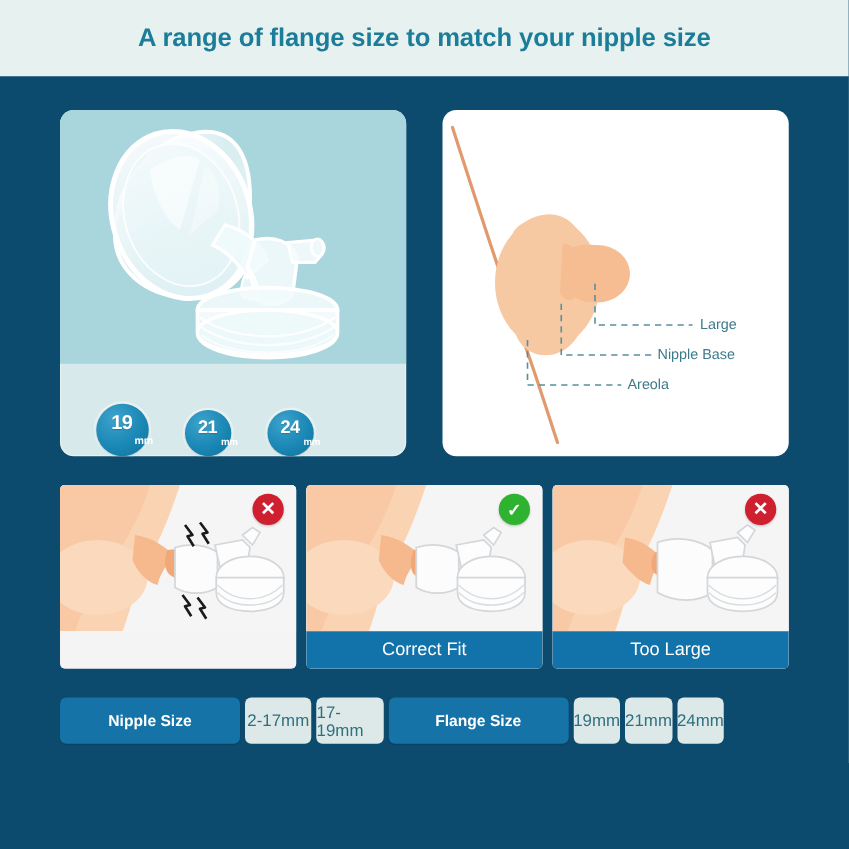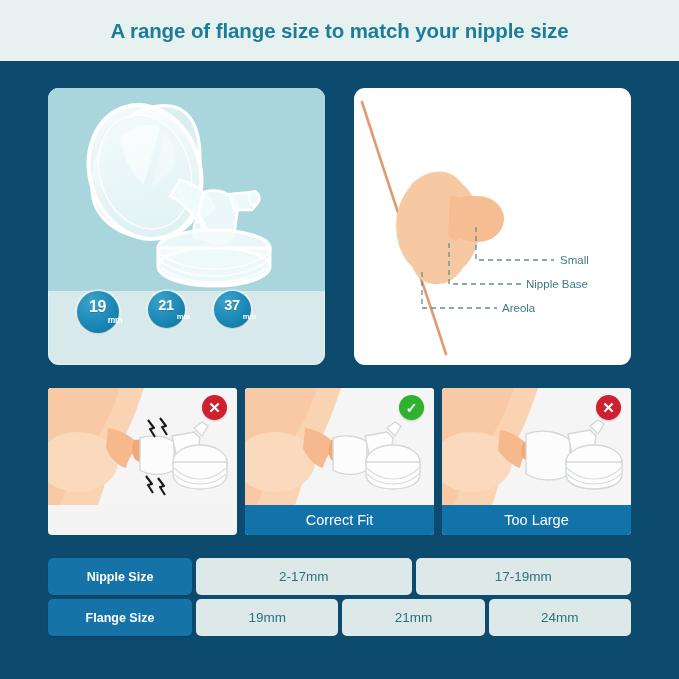--- a/index.html
+++ b/index.html
@@ -66,21 +66,21 @@
   }
   #flange-svg {
     position: absolute;
     left: 0; top: 0;
   }
   #size-badges {
     position: absolute;
     left: 0; top: 203px;
     width: 231px; height: 74px;
     display: flex;
-    align-items: flex-start;
+    align-items: flex-end;
     justify-content: space-around;
     padding: 0 14px;
     box-sizing: border-box;
   }
   .size-badge {
     position: relative;
     border-radius: 50%;
     background: radial-gradient(circle at 35% 28%, #3da3cb 0%, #1a87b5 55%, #11729c 100%);
     box-shadow: 0 1px 2px rgba(0,0,0,0.18), 0 0 0 2px rgba(255,255,255,0.45);
     display: flex;
@@ -182,21 +182,21 @@
     line-height: 1;
   }
   .status-badge.good .status-glyph { font-size: 14px; }
 
   
   #size-table {
     position: absolute;
     left: 48px; top: 558px;
     width: 583px;
     display: flex;
-    flex-direction: column;
+    flex-direction: row;
     gap: 4px;
   }
   .table-row {
     display: flex;
     gap: 4px;
     height: 37px;
   }
   .row-header {
     width: 144px;
     background: #1573a8;
@@ -275,21 +275,21 @@
       <div id="size-badges">
         <div class="size-badge big">
           <span class="badge-num">19</span>
           <span class="badge-unit">mm</span>
         </div>
         <div class="size-badge mid">
           <span class="badge-num">21</span>
           <span class="badge-unit">mm</span>
         </div>
         <div class="size-badge mid">
-          <span class="badge-num">37</span>
+          <span class="badge-num">24</span>
           <span class="badge-unit">mm</span>
         </div>
       </div>
     </div>
 
     <div id="anatomy-card">
       <svg id="anatomy-svg" width="277" height="277" viewBox="0 0 277 277">
 
         <path d="M8 14 C26 70 52 150 66 188 C78 222 86 248 92 266" fill="none" stroke="#e09a6e" stroke-width="2.6" stroke-linecap="round"></path>
 
@@ -299,21 +299,21 @@
         <path d="M104 110 C120 104 136 110 140 124 C144 136 140 148 128 152 C116 156 104 152 100 142 Z" fill="#f6bd93"></path>
         <ellipse cx="124" cy="131" rx="26" ry="23" fill="#f6bd93"></ellipse>
         <path d="M96 108 C100 106 104 108 106 114 L106 150 C102 154 96 152 94 146 Z" fill="#f6bd93"></path>
 
         <path d="M122 139 L122 172 L200 172" fill="none" stroke="#5a8f9e" stroke-width="1.3" stroke-dasharray="5,4"></path>
 
         <path d="M95 155 L95 196 L167 196" fill="none" stroke="#5a8f9e" stroke-width="1.3" stroke-dasharray="5,4"></path>
 
         <path d="M68 184 L68 220 L143 220" fill="none" stroke="#5a8f9e" stroke-width="1.3" stroke-dasharray="5,4"></path>
       </svg>
-      <div class="anat-label" id="label-nipple">Small</div>
+      <div class="anat-label" id="label-nipple">Large</div>
       <div class="anat-label" id="label-nipple-base">Nipple Base</div>
       <div class="anat-label" id="label-areola">Areola</div>
     </div>
   </div>
 
   <div id="fit-row">
 
     <div class="fit-card">
       <div class="fit-illustration">
         <svg width="189" height="117" viewBox="0 0 189 117">

